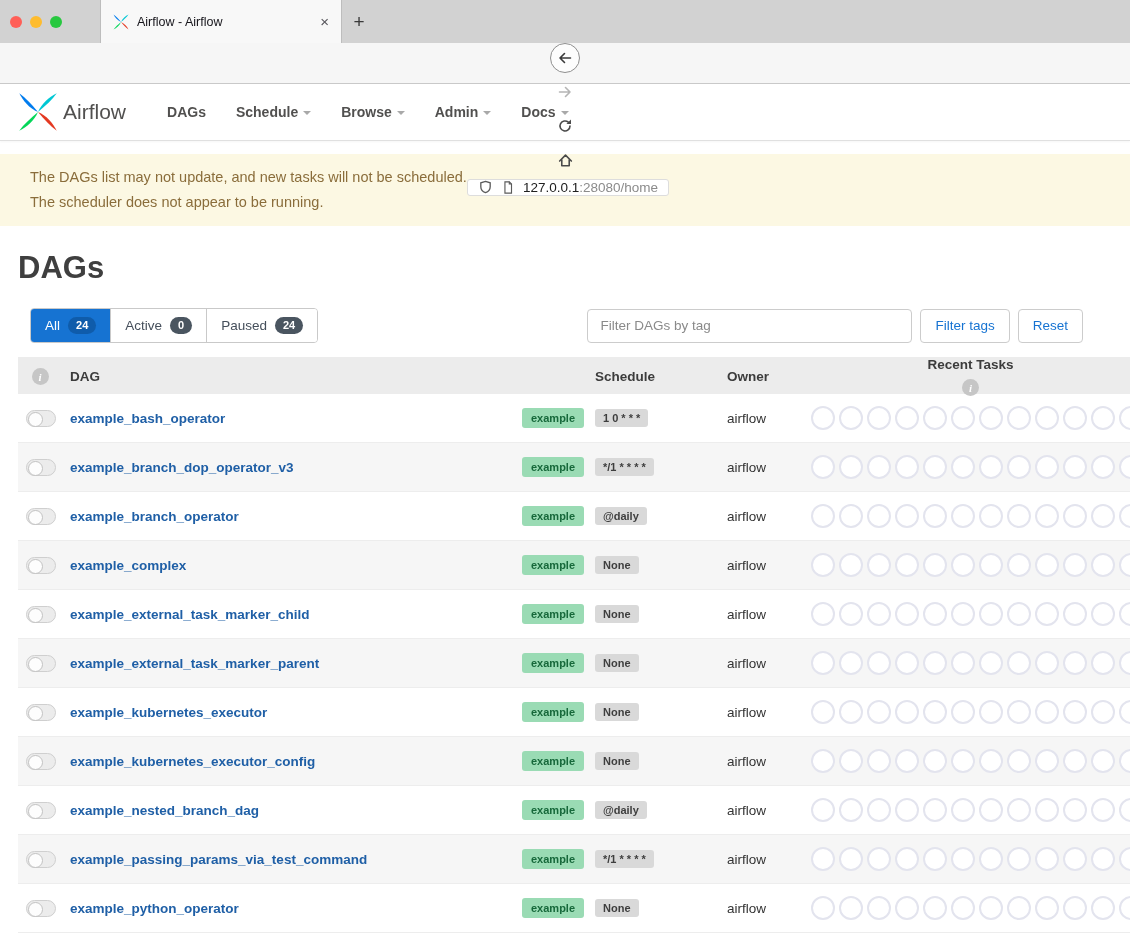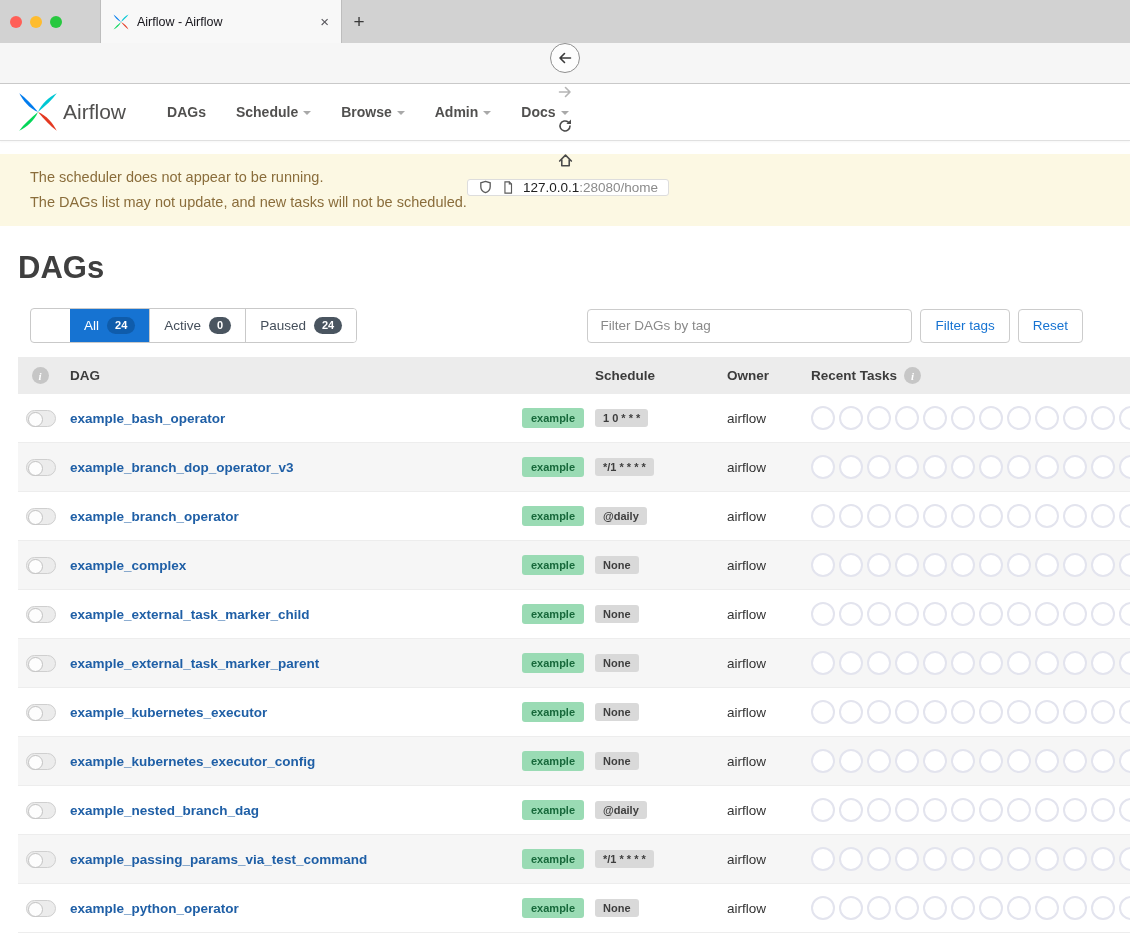--- a/index.html
+++ b/index.html
@@ -47,38 +47,38 @@
     padding:11px 30px; font-size:14.5px; line-height:25px; }
 
   
   .page-title { margin:24px 0 0 18px; font-size:31px; font-weight:600; color:#3f3f3f; }
 
   .filter-row { display:flex; align-items:center; margin:22px 18px 0 18px; padding:0 29px 0 12px; }
   .btn-group { display:flex; border:1px solid #c9c9c9; border-radius:4px; overflow:hidden; background:#fff; }
   .ftab { display:flex; align-items:center; gap:8px; padding:8px 14px; background:#fff; border:none;
     border-right:1px solid #c9c9c9; font-family:inherit; font-size:13.5px; color:#454f5b; cursor:pointer; }
   .ftab:last-child { border-right:none; }
-  .ftab.active { background:var(--accent); color:#fff;margin-left:39px; }
+  .ftab.active { background:var(--accent); color:#fff; }
   .count-badge { background:#4a5560; color:#fff; font-size:11px; font-weight:700;
     border-radius:10px; padding:3px 8px; line-height:1; }
   .ftab.active .count-badge { background:var(--accent-badge); }
   .search-input { margin-left:auto; width:325px; height:34px; border:1px solid #ccc; border-radius:4px;
     padding:0 12px; font-size:13.5px; color:#333; font-family:inherit; outline:none; background:#fff; }
   .search-input::placeholder { color:#8a8a8a; }
   .btn-outline { margin-left:8px; height:34px; padding:0 14px; background:#fff; border:1px solid #ccc;
     border-radius:4px; color:var(--accent); font-size:13.5px; font-family:inherit; cursor:pointer; }
 
   
   .dag-table { margin-top:14px; }
   .thead, .row { display:grid; grid-template-columns:44px 460px 73px 132px 84px 1fr;
     align-items:center; margin-left:18px; }
   .thead { height:37px; background:#ececec; font-size:13.5px; font-weight:700; color:#3c3c3c; }
   .thead > .info-circle { justify-self:center; }
   .th-dag { padding-left:8px; }
-  .th-recent { display:flex; align-items:center; gap:7px; }
+  .th-recent { display:flex; align-items:center; gap:7px;flex-direction:column; }
   .info-circle { width:17px; height:17px; border-radius:50%; background:#c6c6c6; color:#fff;
     font-size:11px; font-weight:700; font-style:italic; display:flex; align-items:center;
     justify-content:center; font-family:"Liberation Serif","DejaVu Serif",serif; }
   .row { height:49px; border-bottom:1px solid #ededed; background:#fff; }
   .row.alt { background:#f6f6f6; }
   .cell-toggle { display:flex; }
   .toggle { width:30px; height:17px; border-radius:9px; background:#ececec; border:1px solid #cfcfcf;
     position:relative; margin-left:8px; cursor:pointer; }
   .toggle::after { content:""; position:absolute; left:1px; top:1px; width:13px; height:13px;
     border-radius:50%; background:#fdfdfd; border:1px solid #c2c2c2; }
@@ -183,22 +183,22 @@
         <span class="caret"></span>
       </div>
       <div class="nav-item">
         <span>Docs</span>
         <span class="caret"></span>
       </div>
     </nav>
 </header>
 
 <div class="banner">
+  <div>The DAGs list may not update, and new tasks will not be scheduled.</div>
   <div>The scheduler does not appear to be running.</div>
-  <div>The DAGs list may not update, and new tasks will not be scheduled.</div>
 </div>
 
 <h1 class="page-title">DAGs</h1>
 
 <div class="filter-row">
   <div class="btn-group" id="filter-tabs">
       <button class="ftab active">
         <span>All</span>
         <span class="count-badge">24</span>
       </button>

